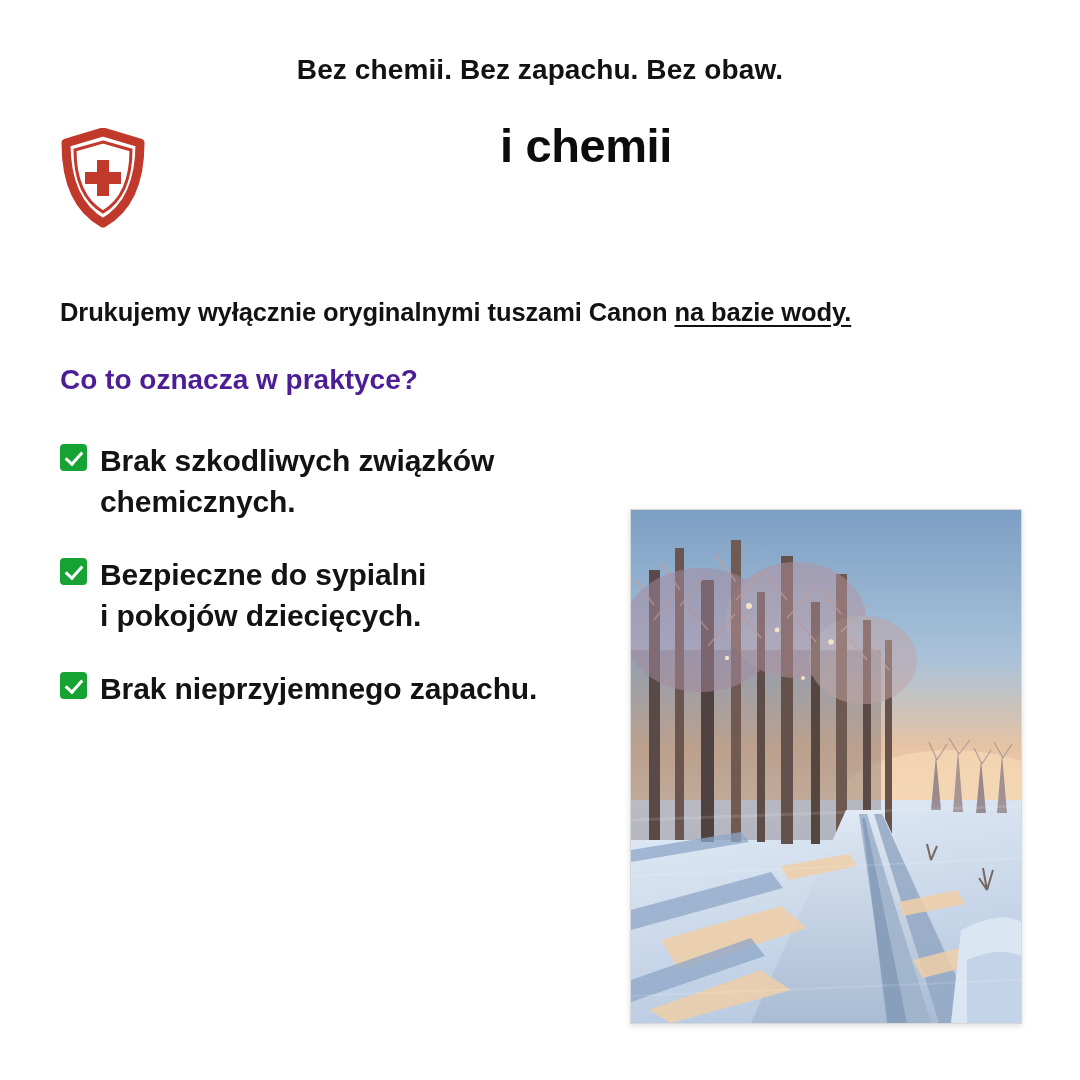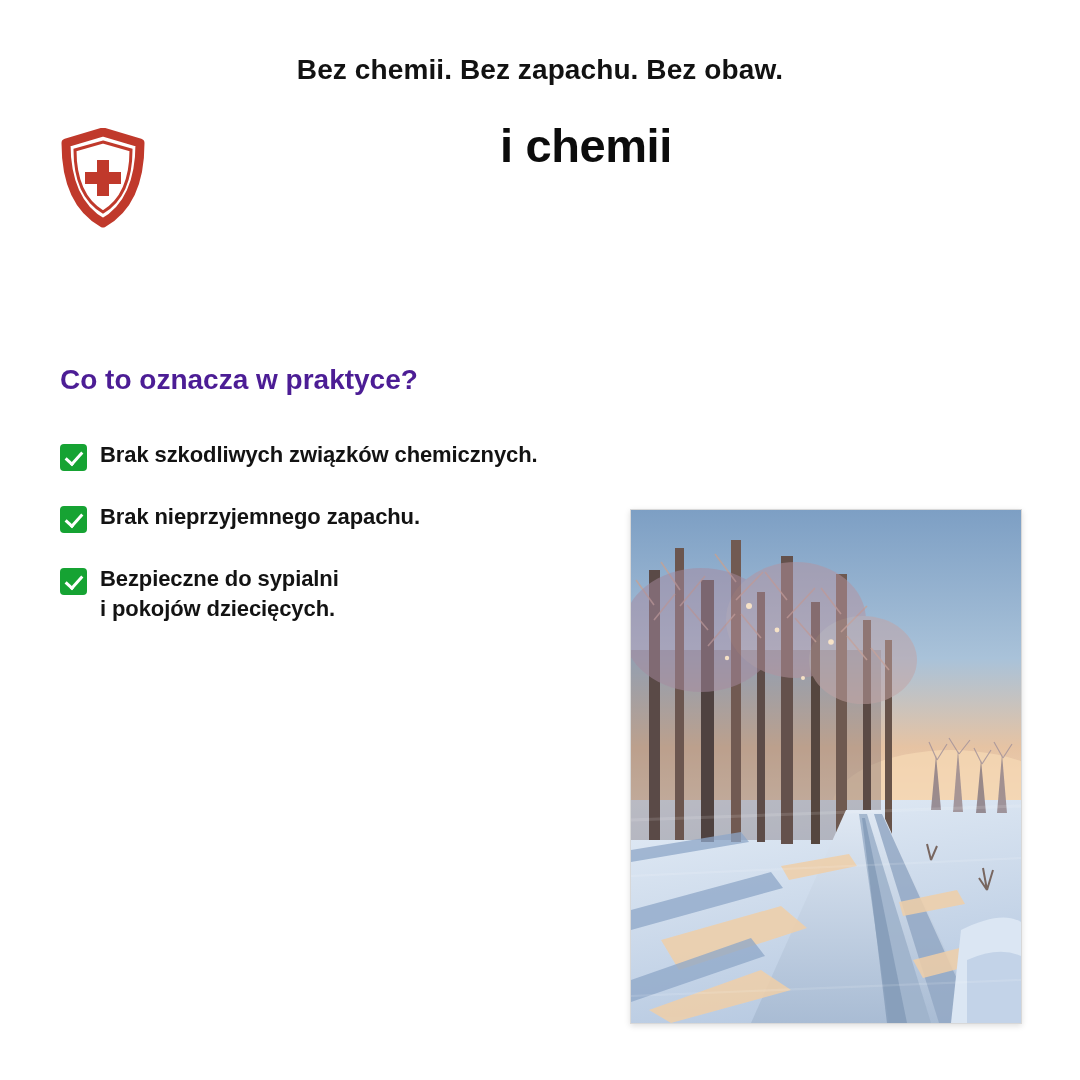--- a/index.html
+++ b/index.html
@@ -113,21 +113,21 @@
     position: absolute;
     left: 9px;
     top: 4px;
     width: 7px;
     height: 14px;
     border: solid #ffffff;
     border-width: 0 3px 3px 0;
     transform: rotate(42deg);
   }
   .check-text {
-    font-size: 22px;
+    font-size: 30px;
     line-height: 1.38;
     font-weight: bold;
     color: #131313;
     letter-spacing: -0.1px;
     white-space: pre-line;
   }
 
   
   .artwork {
     position: absolute;
@@ -156,36 +156,39 @@
         <path d="M43 14 L71 22 C71 50 63 72 43 84 C23 72 15 50 15 22 Z" fill="none" stroke="#c0392b" stroke-width="3"></path>
         <rect x="37" y="32" width="12" height="36" fill="#c0392b"></rect>
         <rect x="25" y="44" width="36" height="12" fill="#c0392b"></rect>
       </svg>
     </div>
     <div class="headline">
       <div>i chemii</div>
     </div>
   </div>
 
+  <div class="lead">
+    <span>Drukujemy wyłącznie oryginalnymi tuszami Canon </span><u>na bazie wody.</u>
+  </div>
 
   <div class="question">Co to oznacza w praktyce?</div>
 
   <div class="checklist">
     <div class="check-item">
       <span class="check-box"></span>
       <span class="check-text">Brak szkodliwych związków chemicznych.</span>
     </div>
     <div class="check-item">
       <span class="check-box"></span>
-      <span class="check-text">Brak nieprzyjemnego zapachu.</span>
+      <span class="check-text">Bezpieczne do sypialni
+i pokojów dziecięcych.</span>
     </div>
     <div class="check-item">
       <span class="check-box"></span>
-      <span class="check-text">Bezpieczne do sypialni
-i pokojów dziecięcych.</span>
+      <span class="check-text">Brak nieprzyjemnego zapachu.</span>
     </div>
   </div>
 
   <div class="artwork">
     <svg width="390" height="513" viewBox="0 0 390 513" aria-hidden="true">
       <defs>
         <linearGradient id="sky" x1="0" y1="0" x2="0" y2="1">
           <stop offset="0%" stop-color="#7d9fc4"></stop>
           <stop offset="45%" stop-color="#a9c2d9"></stop>
           <stop offset="72%" stop-color="#e6c3a3"></stop>

